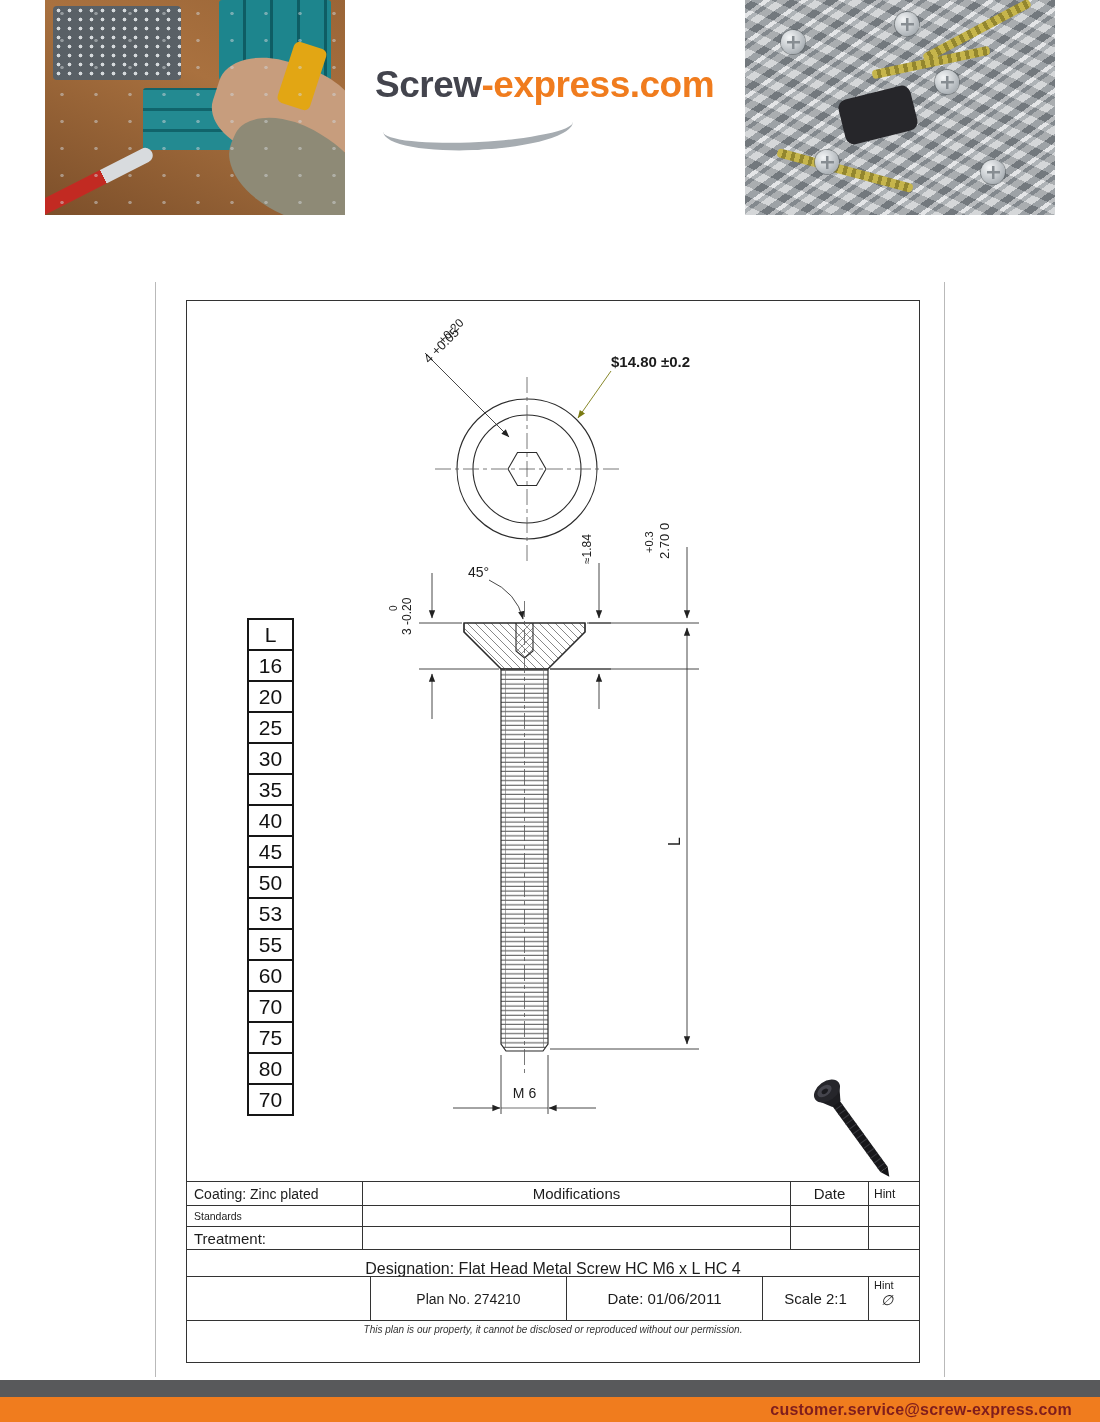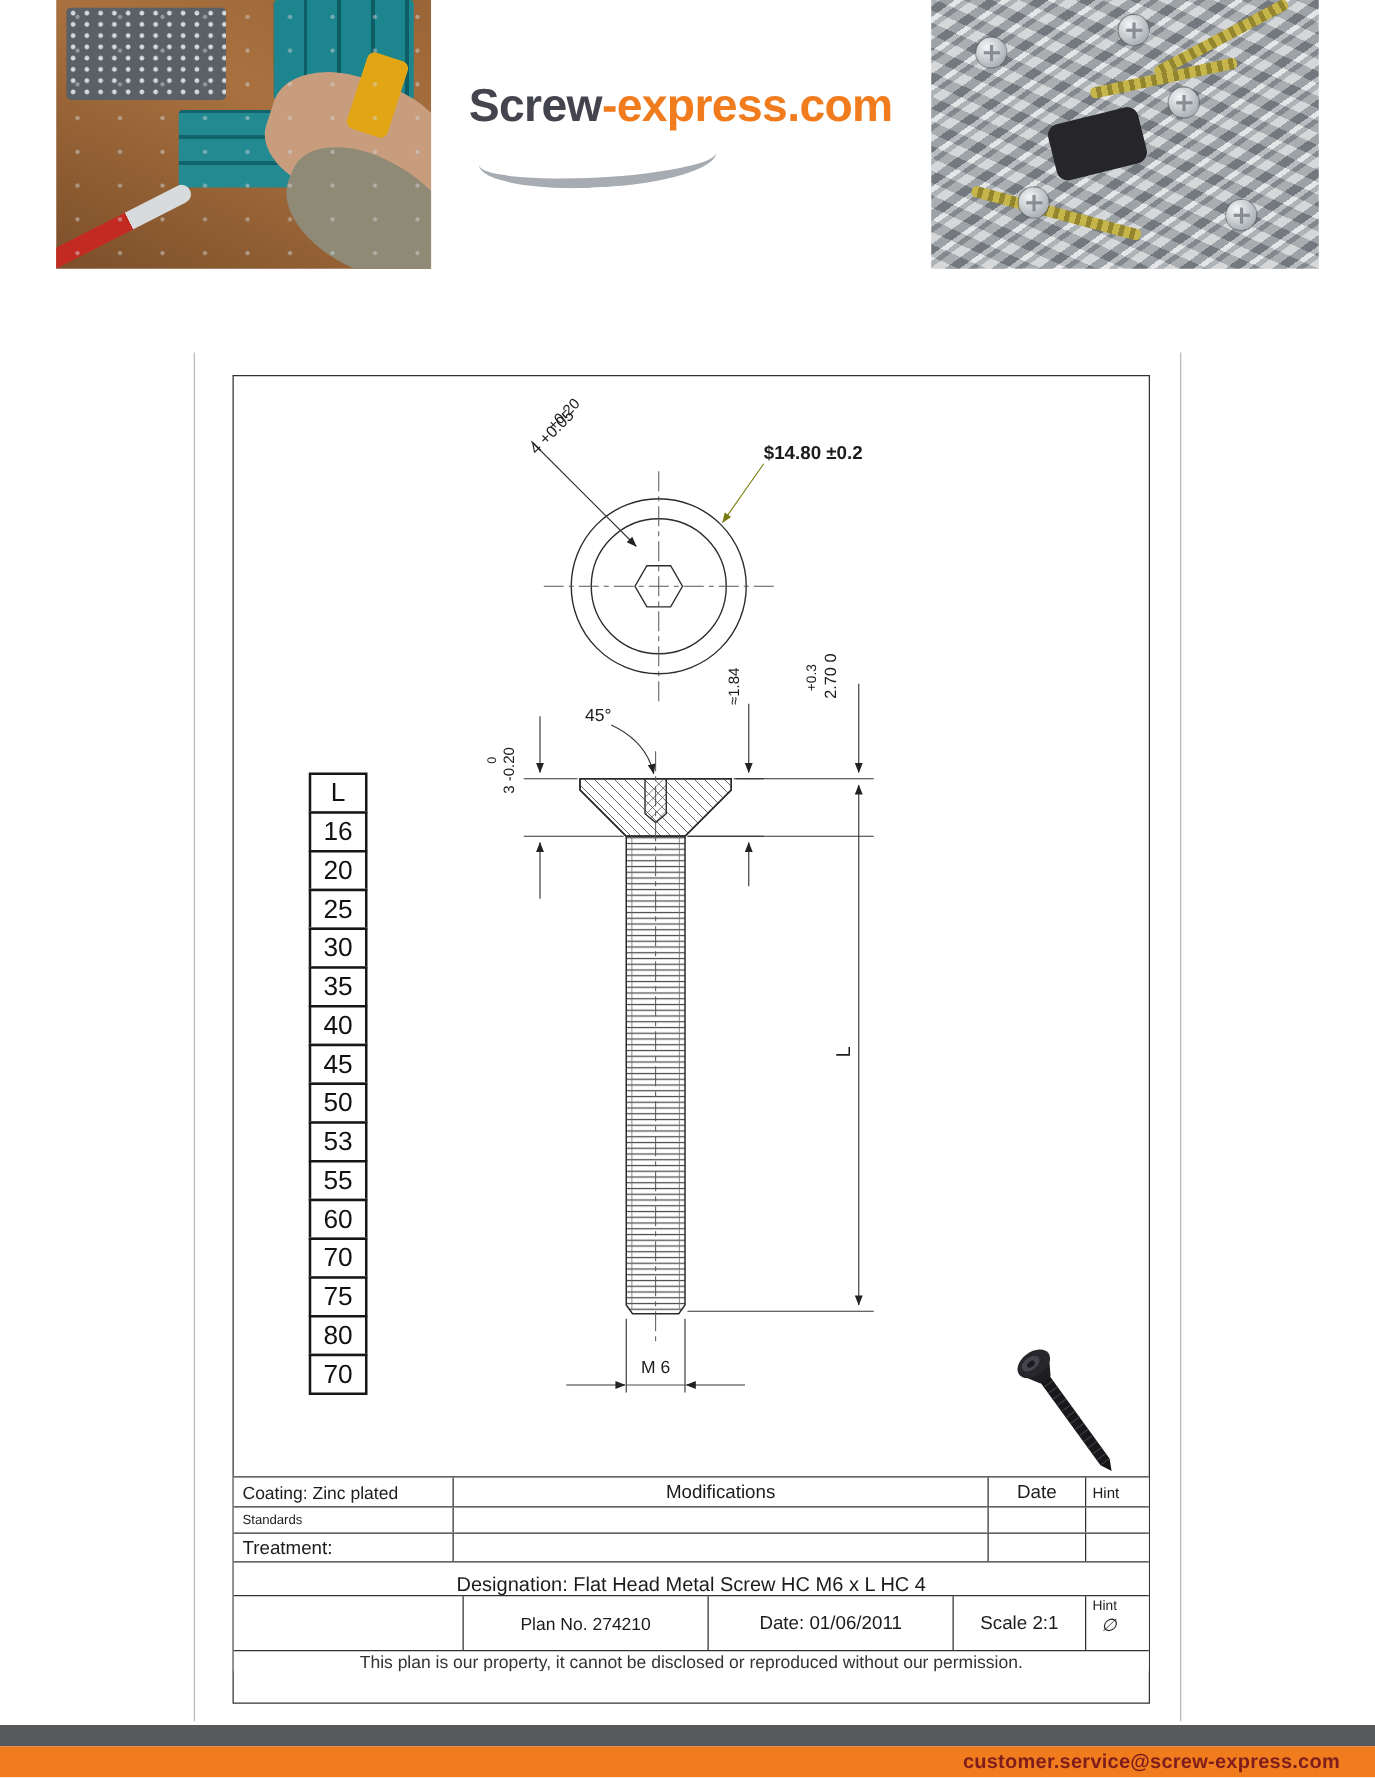--- a/index.html
+++ b/index.html
@@ -60,21 +60,21 @@
   .r1{height:24px;} .r2{height:23px;} .r3{height:21px;} .r4{height:23px;}
   .r5{grid-template-columns:1fr;height:27px;}
   .r6{grid-template-columns:184px 196px 196px 106px 1fr;height:44px;}
   .r7{grid-template-columns:1fr;height:17px;}
   .cell-pad{padding-left:7px;}
   .c-center{justify-content:center;}
   .f14{font-size:14px;} .f13{font-size:15px;} .f15{font-size:15px;} .f16{font-size:16px;margin-top:11px;} .f11{font-size:10.5px;}
   .hint-head{font-size:12px;padding-left:5px;}
   .hint-col{flex-direction:column;align-items:flex-start;justify-content:flex-start;padding:2px 0 0 5px;font-size:11px;line-height:1.15;}
   .hint-sym{font-size:14px;font-style:italic;margin-left:7px;}
-  .disc{font-size:14px;color:#333;justify-content:center;}
+  .disc{font-size:10px;color:#333;justify-content:center;font-style:italic;}
 
   
   .footer-bar{position:absolute;left:0;right:0;top:1380px;height:17px;background:#58595b;}
   .footer-orange{position:absolute;left:0;right:0;top:1397px;height:25px;background:#f07c1e;display:flex;align-items:center;justify-content:flex-end;padding-right:28px;box-sizing:border-box;}
   .footer-email{color:#7f1d1d;font-weight:bold;font-size:16px;text-decoration:none;letter-spacing:0.2px;}
 
   svg text{font-family:"Liberation Sans",sans-serif;fill:#1c1c1c;}
 </style>
 </head>
 <body>

